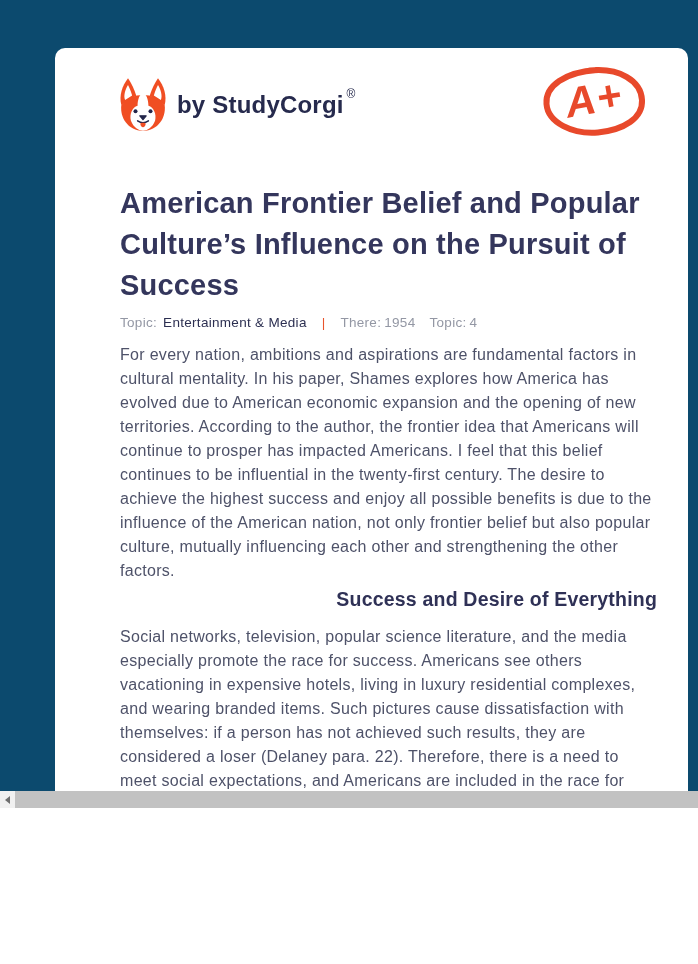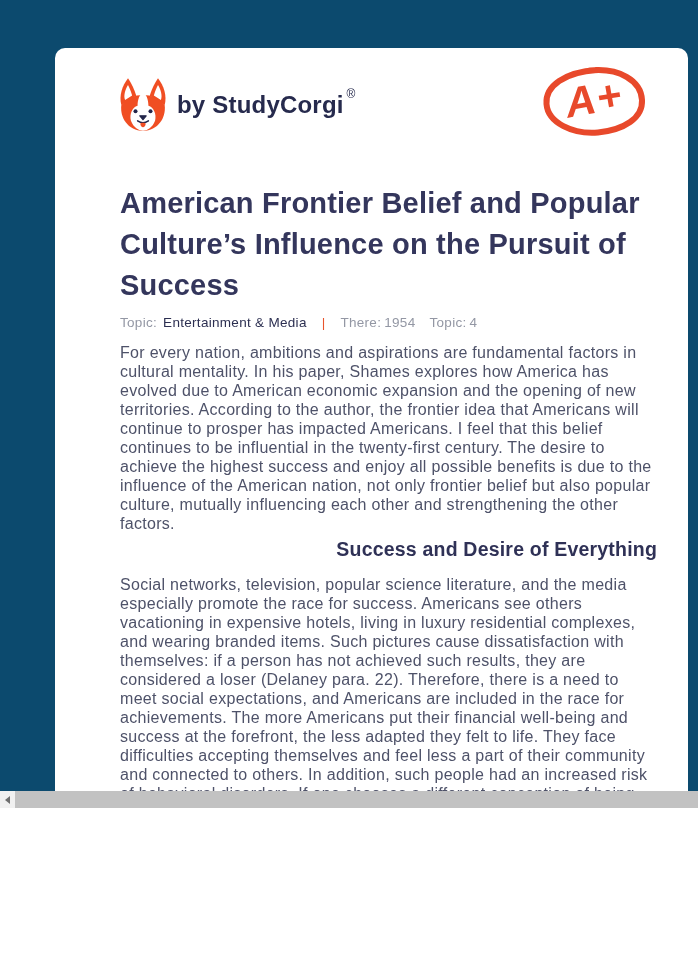--- a/index.html
+++ b/index.html
@@ -110,21 +110,21 @@
     font-size: 19.5px;
     line-height: 24px;
     font-weight: bold;
     color: #2f3156;
     letter-spacing: 0.2px;
   }
   .sec1 h2 { margin-top: 27px; }
   .sec2 h2 { margin-top: 4px; text-align: right; }
   p {
     font-size: 16px;
-    line-height: 19px;
+    line-height: 24px;
     color: #4e5269;
     letter-spacing: 0.3px;
   }
   .sec1 p { margin-top: 10px; }
   .sec2 p { margin-top: 14px; }
 
   
   .scrollbar {
     position: absolute;
     left: 0;

